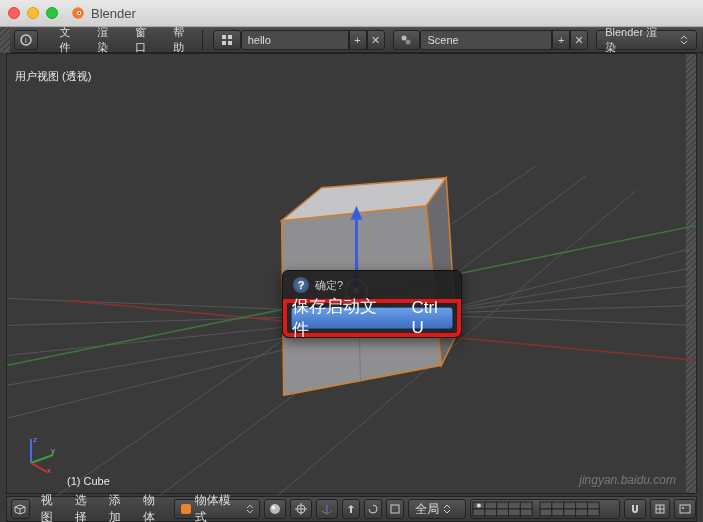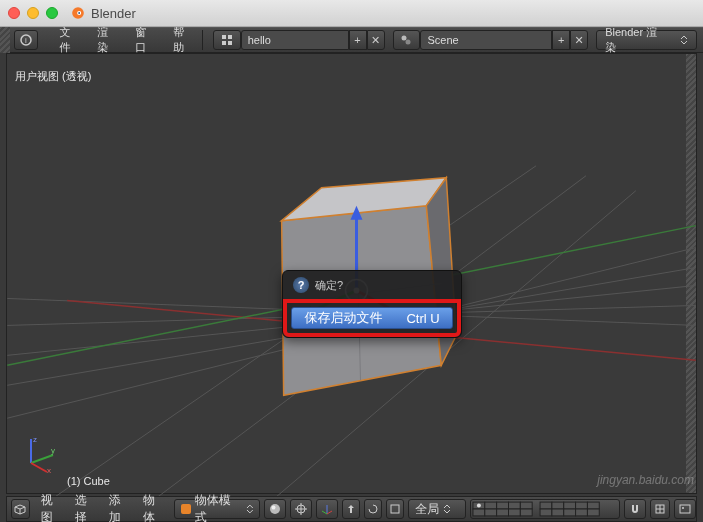--- a/index.html
+++ b/index.html
@@ -27,39 +27,39 @@
   .pillbtn:last-child { border-radius:0 3px 3px 0; }
   .renderbtn { height:20px; background:linear-gradient(#555,#3a3a3a); border:1px solid #222; border-radius:3px; color:#ddd; display:flex; align-items:center; gap:12px; padding:0 8px; margin-left:8px; }
   .corner { width:10px; height:26px; background:repeating-linear-gradient(135deg,#555,#555 2px,#444 2px,#444 4px); }
   .sep { width:1px; height:20px; background:#222; margin:0 4px; }
 
   
   .viewport { position:absolute; left:6px; right:6px; top:53px; bottom:28px; background:#3a3a3a; border:1px solid #222; }
   .viewheader { position:absolute; top:15px; left:8px; color:#e8e8e8; font-size:11px; }
   .rightstrip { position:absolute; right:0; top:0; width:10px; height:100%; background:repeating-linear-gradient(135deg,#555,#555 2px,#444 2px,#444 4px); }
   .objname { position:absolute; left:60px; bottom:6px; color:#e8e8e8; font-size:11px; }
-  .watermark { position:absolute; right:2px; bottom:6px; color:rgba(230,230,230,0.35); font-size:12px; font-style:italic; }
+  .watermark { position:absolute; right:20px; bottom:6px; color:rgba(230,230,230,0.35); font-size:12px; font-style:italic; }
 
   
   .scene3d { position:absolute; left:0; top:12px; width:100%; height:100%; }
 
   
   .gizmo { position:absolute; left:14px; bottom:20px; }
 
   
   .bottombar { position:absolute; left:6px; right:6px; bottom:0; height:26px; background:linear-gradient(#4a4a4a,#383838); border:1px solid #222; display:flex; align-items:center; color:#ddd; font-size:12px; }
   .btmbtn { height:20px; background:linear-gradient(#555,#3a3a3a); border:1px solid #222; border-radius:3px; display:flex; align-items:center; padding:0 6px; margin-left:4px; gap:4px; }
   .btm-orange { width:10px; height:10px; background:#e8842a; border-radius:2px; display:inline-block; }
 
   
   .popup { position:absolute; left:275px; top:216px; width:180px; background:rgba(30,30,32,0.92); border:1px solid #111; border-radius:6px; box-shadow:0 4px 12px rgba(0,0,0,0.5); }
   .pop-head { display:flex; align-items:center; gap:6px; padding:6px 10px; color:#ccc; font-size:11px; }
   .qmark { width:16px; height:16px; border-radius:50%; background:radial-gradient(#5a7aa8,#2a4668); color:#fff; display:flex; align-items:center; justify-content:center; font-size:11px; font-weight:bold; }
   .pop-body { border:4px solid #e01818; border-radius:0 0 6px 6px; padding:4px; }
-  .pop-btn { height:22px; background:linear-gradient(#6a9fe8,#3d6fc4); border:1px solid #2a5090; border-radius:3px; display:flex; align-items:center; justify-content:center; color:#fff; font-size:13px; gap:24px; }
+  .pop-btn { height:22px; background:linear-gradient(#6a9fe8,#3d6fc4); border:1px solid #2a5090; border-radius:3px; display:flex; align-items:center; justify-content:center; color:#fff; font-size:17px; gap:24px; }
 </style>
 </head>
 <body>
 
 <div class="titlebar">
   <div class="tb-dot tb-red"></div>
   <div class="tb-dot tb-yel"></div>
   <div class="tb-dot tb-grn"></div>
   <div class="tb-title">
     <svg viewBox="0 0 24 24">

